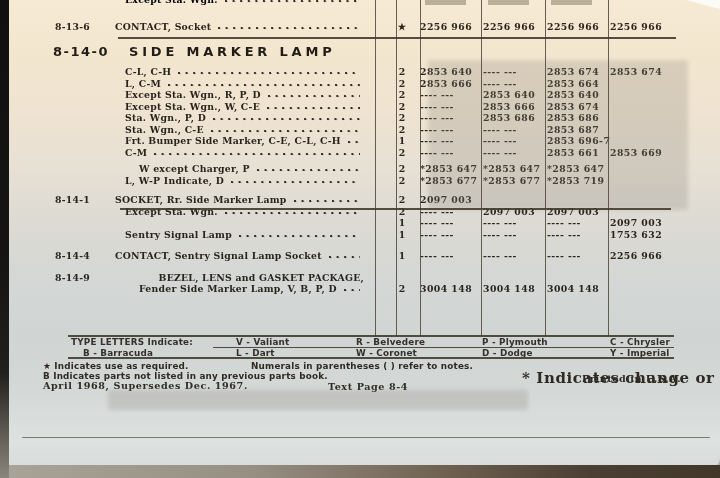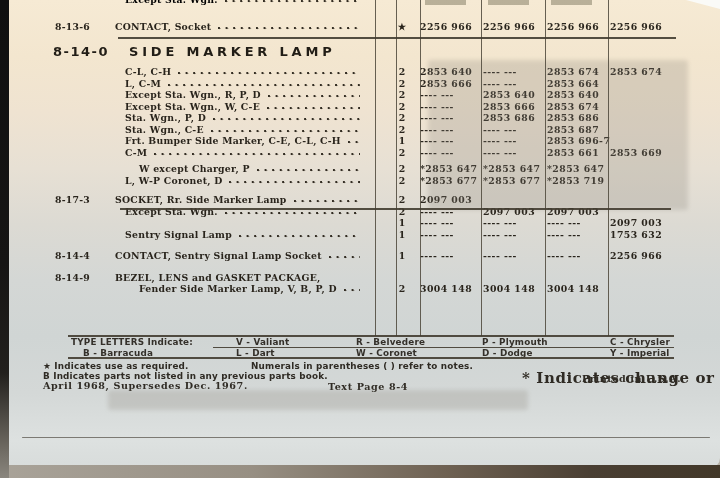--- a/index.html
+++ b/index.html
@@ -14,21 +14,21 @@
   .corner-wedge{position:absolute;top:0;right:0;width:0;height:0;z-index:5;
     border-top:9px solid #fafaf7;border-left:34px solid transparent;}
   .bottom-surface{position:absolute;left:0;bottom:0;width:720px;height:13px;z-index:1;
     background:linear-gradient(90deg,#a9a399 0%,#978f83 35%,#6e6152 62%,#4a3f33 82%,#423829 100%);}
 
   
   .tbl{position:absolute;left:0;top:0;width:712px;color:#29241c;}
   .row{display:flex;height:11.5px;line-height:11.5px;font-size:9.3px;font-weight:700;
     letter-spacing:.25px;white-space:nowrap;}
   .ref{width:107px;padding-left:47px;box-sizing:border-box;flex:none;}
-  .desc{width:249px;box-sizing:border-box;flex:none;display:flex;align-items:flex-start;overflow:hidden;}
+  .desc{width:249px;box-sizing:border-box;flex:none;display:flex;align-items:flex-start;overflow:hidden;justify-content:flex-end;}
   .ind0{padding-left:0}.ind1{padding-left:10px}.ind2{padding-left:24px}
   .leader{flex:1;height:3px;margin:6px 4px 0 7px;
     background-image:radial-gradient(circle at 1.2px 1.2px,rgba(40,34,24,.95) 1px,rgba(40,34,24,0) 1.35px);
     background-size:7.6px 3px;background-repeat:repeat-x;}
   .qty{width:50px;box-sizing:border-box;flex:none;padding-left:26px;text-align:center;}
   .c1{width:61px;box-sizing:border-box;flex:none;padding-left:6px;letter-spacing:.45px;}
   .c2{width:64px;box-sizing:border-box;flex:none;padding-left:8px;letter-spacing:.45px;}
   .c3{width:63px;box-sizing:border-box;flex:none;padding-left:8px;letter-spacing:.45px;}
   .c4{width:110px;box-sizing:border-box;flex:none;padding-left:8px;letter-spacing:.45px;}
   .b0{margin-top:20.5px}.b2{margin-top:4px}.b3{margin-top:5px}
@@ -201,33 +201,33 @@
             </span>
             <span class="qty">2</span>
             <span class="c1">*2853 647</span>
             <span class="c2">*2853 647</span>
             <span class="c3">*2853 647</span>
             <span class="c4"></span>
           </div>
           <div class="row">
             <span class="ref"></span>
             <span class="desc ind1">
-              <span class="">L, W-P Coronet, D</span>
+              <span class="">L, W-P Indicate, D</span>
               <span class="leader"></span>
             </span>
             <span class="qty">2</span>
             <span class="c1">*2853 677</span>
             <span class="c2">*2853 677</span>
             <span class="c3">*2853 719</span>
             <span class="c4"></span>
           </div>
         </div>
         <div class="block b4">
           <div class="row">
-            <span class="ref">8-17-3</span>
+            <span class="ref">8-14-1</span>
             <span class="desc ind0">
               <span class="">SOCKET, Rr. Side Marker Lamp</span>
               <span class="leader"></span>
             </span>
             <span class="qty">2</span>
             <span class="c1">2097 003</span>
             <span class="c2"></span>
             <span class="c3"></span>
             <span class="c4"></span>
           </div>

